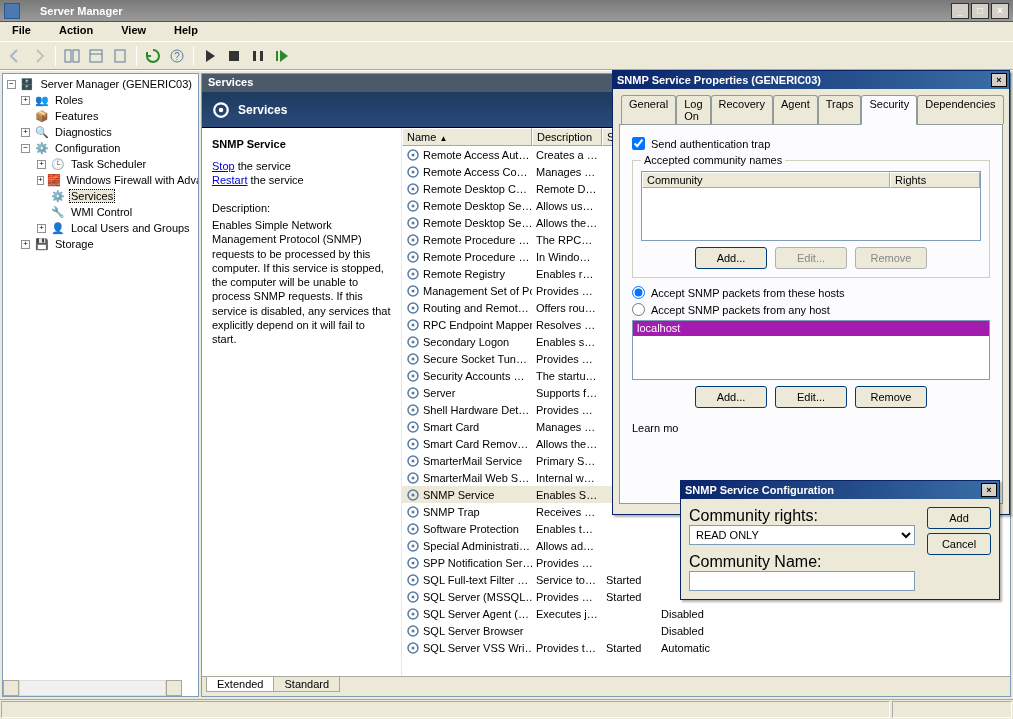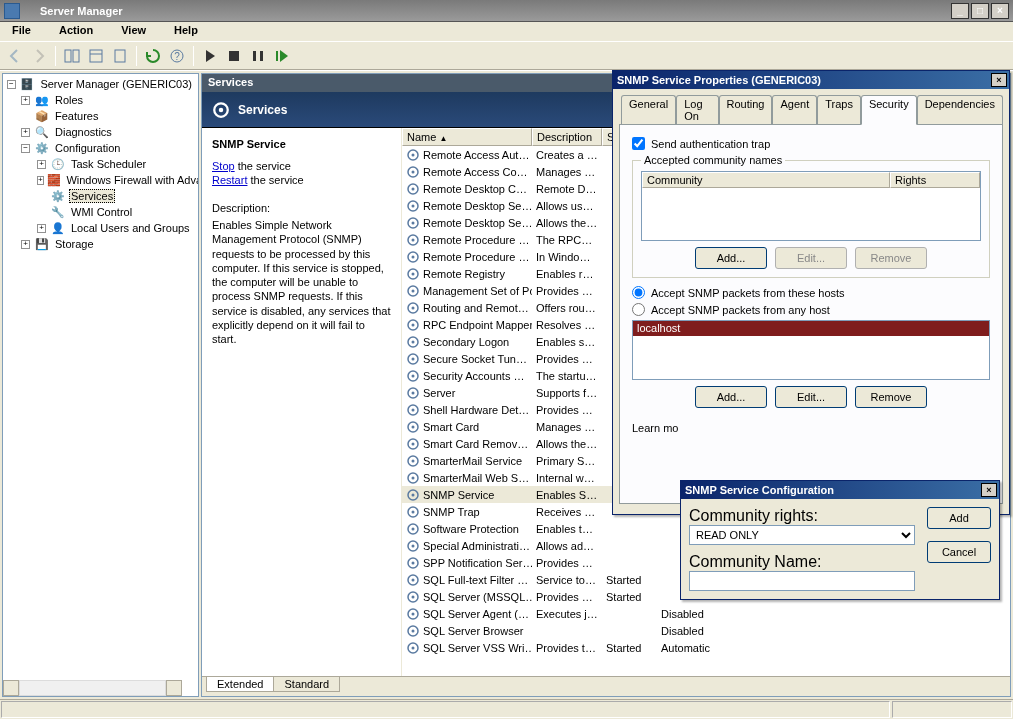--- a/index.html
+++ b/index.html
@@ -222,21 +222,21 @@
   .listbox {
     border:1px solid #7f9db9;
     background:#fff;
     height:70px;
     overflow:auto;
   }
   .listbox-headers { display:grid; grid-template-columns: 1fr 90px; background:#ece9d8;}
   .listbox-headers div { border:1px solid #fff; border-right-color:#aca899; border-bottom-color:#aca899; padding:1px 4px; font-size:11px;}
   .listbox-body { min-height:48px;}
   .listbox-row { padding:0 4px; height:14px;}
-  .listbox-row.selected { background:#7f1d1d; color:#fff;}
+  .listbox-row.selected { background:#a21caf; color:#fff;}
   .btn-row { display:flex; gap:8px; justify-content:center; margin-top:6px;}
   .btn3d {
     min-width:72px;
     height:22px;
     background:#ece9d8;
     border:1px solid #003c74;
     border-radius:3px;
     font-size:11px;
     cursor:default;
     display:inline-flex;
@@ -270,21 +270,21 @@
   }
   .cfg-body label { display:block; font-size:16px;}
   select, input[type=text] {
     font-family:inherit; font-size:11px;
     border:1px solid #7f9db9;
     background:#fff;
     height:20px;
     padding:1px 2px;
     width:100%;
   }
-  .cfg-btns { display:flex; flex-direction:column; gap:12px;}
+  .cfg-btns { display:flex; flex-direction:column; gap:4px;}
 
 </style>
 </head>
 <body>
 
 <div class="titlebar">
   <div class="titlebar-icon"></div>
   <div class="titlebar-title">Server Manager</div>
   <div class="win-buttons">
     <div class="win-btn">_</div>
@@ -836,21 +836,21 @@
 
 <div class="dialog">
   <div class="dlg-title">
     <span>SNMP Service Properties (GENERIC03)</span>
     <div class="dlg-close">×</div>
   </div>
   <div class="dlg-body">
     <div class="tab-strip">
       <div class="dlg-tab">General</div>
       <div class="dlg-tab">Log On</div>
-      <div class="dlg-tab">Routing</div>
+      <div class="dlg-tab">Recovery</div>
       <div class="dlg-tab">Agent</div>
       <div class="dlg-tab">Traps</div>
       <div class="dlg-tab active">Security</div>
       <div class="dlg-tab">Dependencies</div>
     </div>
     <div class="tab-panel">
       <div class="chk-row">
         <input type="checkbox" checked="" style="">
         <label>Send authentication trap</label>
       </div>

